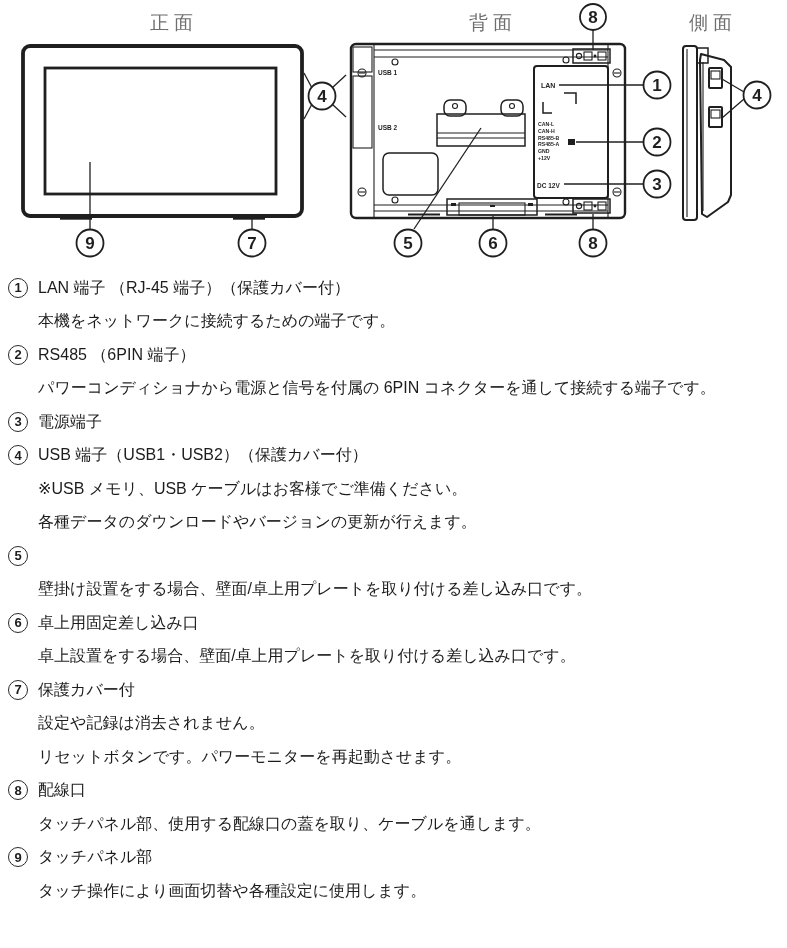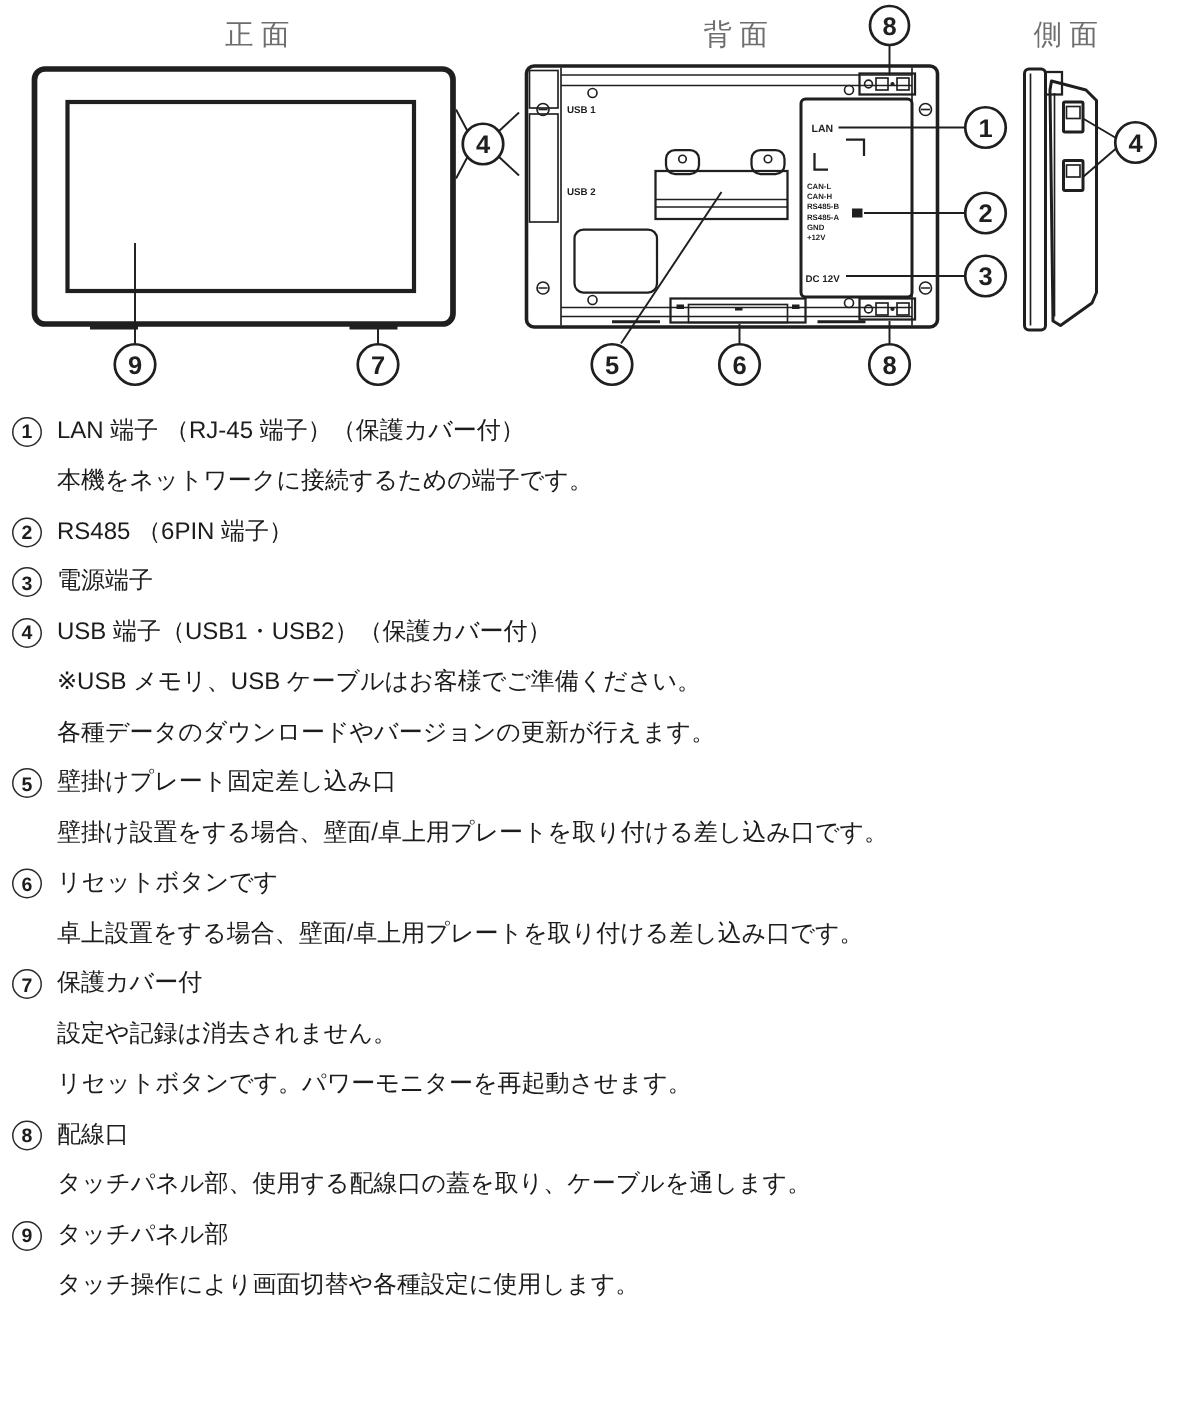--- a/index.html
+++ b/index.html
@@ -234,48 +234,50 @@
       <span>LAN 端子 （RJ-45 端子）（保護カバー付）</span>
     </div>
     <div class="row desc">
         <span>本機をネットワークに接続するための端子です。</span>
       </div>
 
     <div class="row title">
       <span class="num">2</span>
       <span>RS485 （6PIN 端子）</span>
     </div>
+    <div class="row desc">
+        <span>パワーコンディショナから電源と信号を付属の 6PIN コネクターを通して接続する端子です。</span>
+      </div>
 
     <div class="row title">
       <span class="num">3</span>
       <span>電源端子</span>
     </div>
 
     <div class="row title">
       <span class="num">4</span>
       <span>USB 端子（USB1・USB2）（保護カバー付）</span>
     </div>
     <div class="row desc">
         <span>※USB メモリ、USB ケーブルはお客様でご準備ください。</span>
       </div>
     <div class="row desc">
         <span>各種データのダウンロードやバージョンの更新が行えます。</span>
       </div>
 
     <div class="row title">
       <span class="num">5</span>
-      <span>壁掛けプレート固定差し込み口</span>
     </div>
     <div class="row desc">
         <span>壁掛け設置をする場合、壁面/卓上用プレートを取り付ける差し込み口です。</span>
       </div>
 
     <div class="row title">
       <span class="num">6</span>
-      <span>リセットボタンです</span>
+      <span>卓上用固定差し込み口</span>
     </div>
     <div class="row desc">
         <span>卓上設置をする場合、壁面/卓上用プレートを取り付ける差し込み口です。</span>
       </div>
 
     <div class="row title">
       <span class="num">7</span>
       <span>保護カバー付</span>
     </div>
     <div class="row desc">

